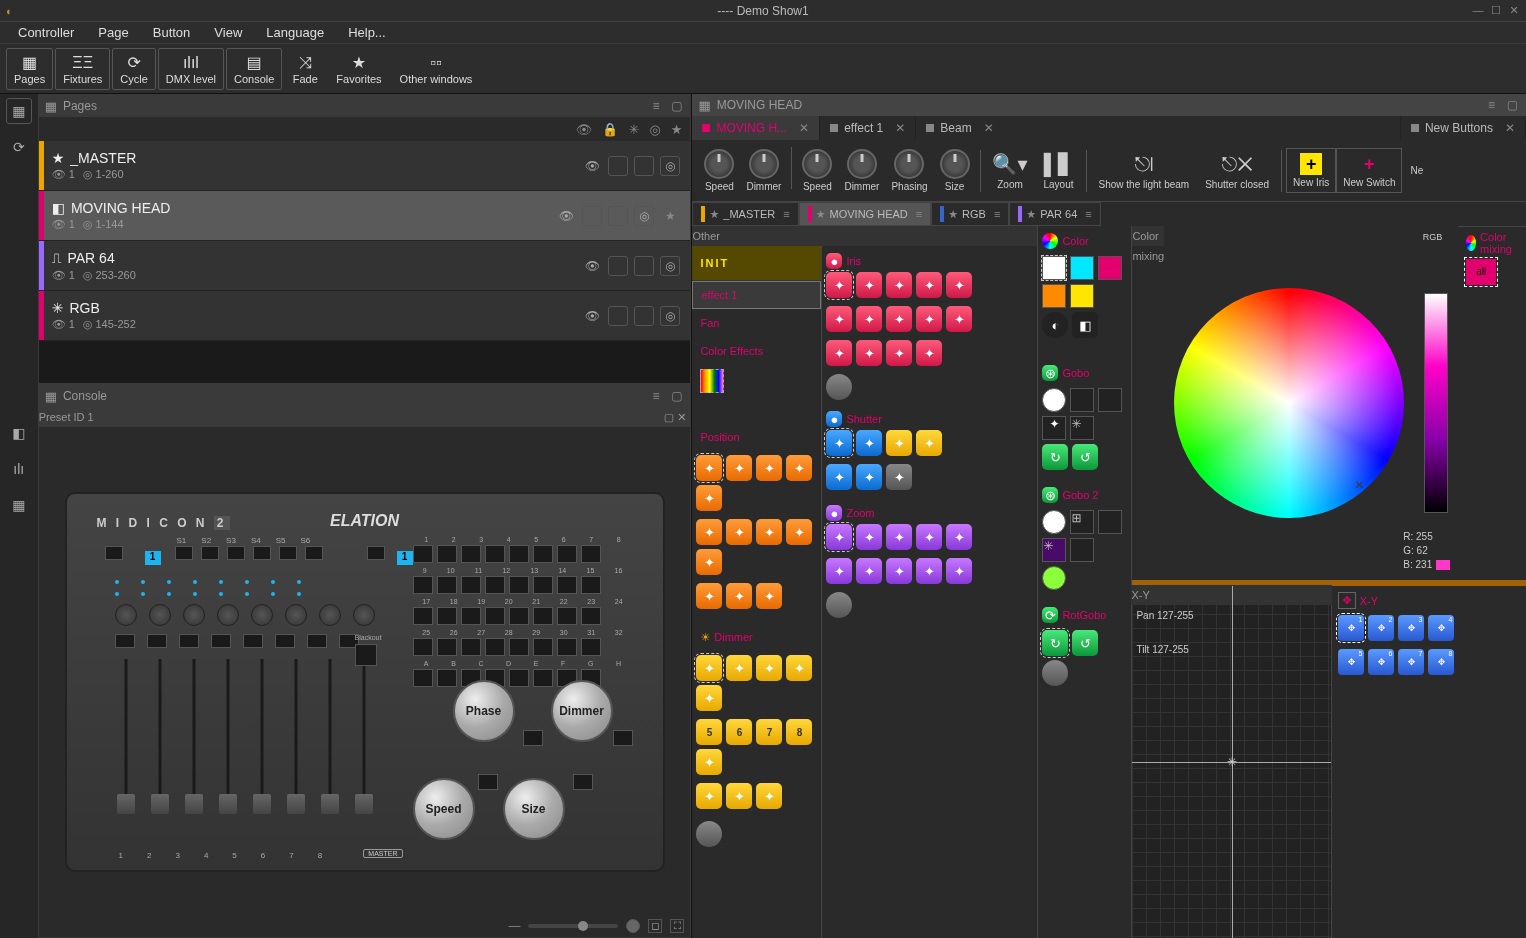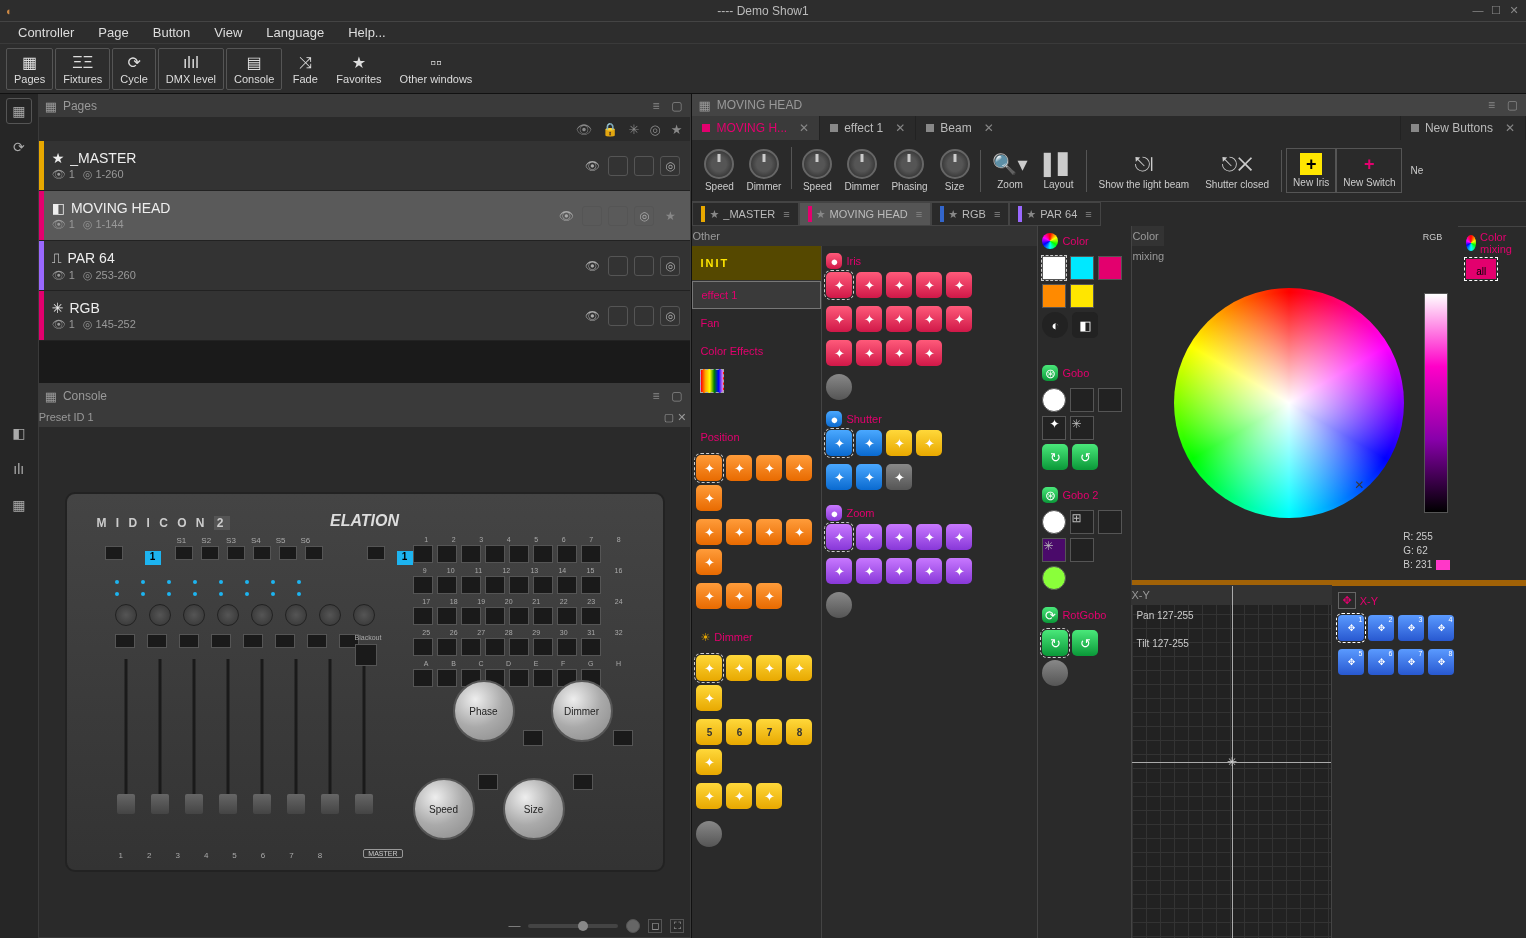--- a/index.html
+++ b/index.html
@@ -58,21 +58,21 @@
 .fader .cap{position:absolute;left:50%;transform:translateX(-50%);bottom:0;width:18px;height:20px;background:linear-gradient(#666,#444);border-radius:2px}
 .nums{position:absolute;bottom:10px;left:52px;display:flex;gap:24px;font-size:8px;color:#aaa}
 .blackout{position:absolute;top:140px;left:288px;text-align:center;font-size:7px;color:#aaa}
 .blackout .bo{width:22px;height:22px;background:#1a1a1a;border:1px solid #555;margin-top:3px}
 .master-badge{position:absolute;bottom:12px;right:260px;border:1px solid #999;padding:0 4px;font-size:7px;color:#ccc;border-radius:2px}
 .grid-right{position:absolute;top:42px;right:30px;width:220px}
 .gnum{display:flex;justify-content:space-around;font-size:7px;color:#aaa;margin-bottom:2px}
 .grow{display:flex;gap:4px;margin-bottom:4px}
 .grow .gb{width:20px;height:18px;background:#1a1a1a;border:1px solid #555}
 .bigknobs{position:absolute;bottom:30px;right:50px;width:200px;height:160px}
-.bigknob{position:absolute;width:62px;height:62px;background:radial-gradient(circle at 35% 30%,#eee,#aaa 50%,#888);border-radius:50%;border:2px solid #555;display:flex;align-items:center;justify-content:center;font-size:10px;color:#222;font-weight:400}
+.bigknob{position:absolute;width:62px;height:62px;background:radial-gradient(circle at 35% 30%,#eee,#aaa 50%,#888);border-radius:50%;border:2px solid #555;display:flex;align-items:center;justify-content:center;font-size:12px;color:#222;font-weight:700}
 .sidebtn{position:absolute;width:20px;height:16px;background:#1a1a1a;border:1px solid #555}
 .zoom-row{position:absolute;bottom:4px;right:6px;display:flex;align-items:center;gap:8px}
 .zoom-row .ztrack{width:90px;height:4px;background:#444;border-radius:2px;position:relative}
 .zoom-row .ztrack .zh{position:absolute;right:30px;top:-3px;width:10px;height:10px;background:#888;border-radius:50%}
 .zoom-row .zb{width:14px;height:14px;border:1px solid #555;color:#aaa;font-size:10px;text-align:center}
 .right-col{flex:1;display:flex;flex-direction:column;border-left:1px solid #111}
 .tabs-row{height:24px;background:#2a2a2a;display:flex;align-items:stretch}
 .tab{display:flex;align-items:center;padding:0 10px;gap:6px;font-size:12px;border-right:1px solid #222}
 .tab.active{background:#3a3a3a;color:#e3006e}
 .tab .tdot{width:8px;height:8px}
@@ -122,21 +122,21 @@
 .right-panels{flex:1;display:flex;flex-direction:column}
 .mix-panel{height:360px;background:#2a2a2a;display:flex;border-bottom:6px solid #a16207}
 .color-area{flex:1;display:flex;align-items:center;justify-content:center;position:relative;padding:10px}
 .cwheel{width:230px;height:230px;border-radius:50%;background:conic-gradient(red,magenta,blue,cyan,lime,yellow,red);position:relative}
 .cwheel::after{content:"";position:absolute;inset:0;border-radius:50%;background:radial-gradient(circle,#fff 0%,rgba(255,255,255,0) 68%)}
 .cslider{width:24px;height:220px;background:linear-gradient(#fff,#ff00c8,#8800aa,#000);margin-left:20px;border:1px solid #555}
 .rgb-out{position:absolute;right:8px;bottom:8px;font-size:10px;color:#ccc;line-height:14px}
 .rgb-out .rsw{display:inline-block;width:14px;height:10px;background:#ff38c8;vertical-align:middle;margin-left:4px}
 .mix-foot{height:62px;border-top:1px solid #444;padding:4px 8px}
 .mix-foot .mtitle{color:#e3006e;font-size:11px;display:flex;align-items:center;gap:4px}
-.mix-foot .all-btn{width:30px;height:20px;background:#e3006e;color:#000;font-size:10px;text-align:center;line-height:26px;margin-top:4px;outline:1px dashed #fff;outline-offset:1px}
+.mix-foot .all-btn{width:30px;height:26px;background:#e3006e;color:#000;font-size:10px;text-align:center;line-height:26px;margin-top:4px;outline:1px dashed #fff;outline-offset:1px}
 .xy-panel{flex:1;background:#2a2a2a;display:flex}
 .xy-grid{width:200px;background:#222;position:relative;border-right:1px solid #444;background-image:linear-gradient(#333 1px,transparent 1px),linear-gradient(90deg,#333 1px,transparent 1px);background-size:14px 14px}
 .xy-grid .cross-v{position:absolute;left:50%;top:0;bottom:0;width:1px;background:#aaa}
 .xy-grid .cross-h{position:absolute;top:50%;left:0;right:0;height:1px;background:#aaa}
 .xy-grid .txt{position:absolute;left:4px;font-size:10px;color:#ccc}
 .xy-right{flex:1;padding:6px}
 .xy-title{color:#e3006e;font-size:11px;display:flex;align-items:center;gap:4px;margin-bottom:6px}
 .xy-btns{display:flex;flex-wrap:wrap;gap:4px}
 .xb{width:26px;height:26px;background:linear-gradient(#5a9aff,#2858d0);border-radius:4px;color:#fff;font-size:9px;display:flex;align-items:center;justify-content:center;position:relative}
 .xb.first{outline:1px dashed #fff;outline-offset:1px}
@@ -896,21 +896,21 @@
                 <span>Color mixing</span>
               </div>
             <div class="all-btn">all</div>
           </div>
         </div>
         <div class="xy-panel">
 
           <div class="xy-grid">
             <div class="sec-header" style="background:#333;position:relative;margin:-1px">X-Y</div>
             <div class="txt" style="top:24px">Pan 127-255</div>
-            <div class="txt" style="top:52px">Tilt 127-255</div>
+            <div class="txt" style="top:58px">Tilt 127-255</div>
             <div class="cross-v"></div>
               <div class="cross-h"></div>
             <span style="position:absolute;left:50%;top:50%;transform:translate(-50%,-50%);color:#ccc">✳</span>
           </div>
           <div class="xy-right">
             <div class="xy-title">
                 <span style="border:1px solid #666;padding:1px 3px">✥</span>
                 <span>X-Y</span>
               </div>
             <div class="xy-btns" id="xy-btns">

